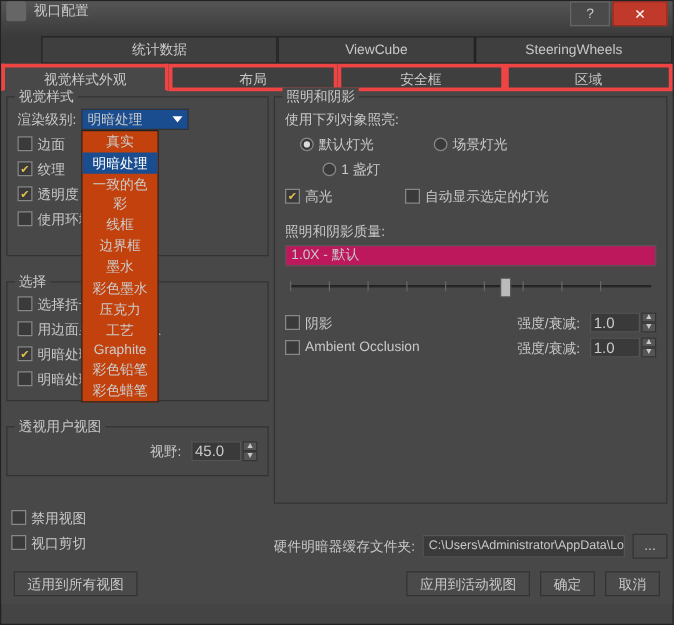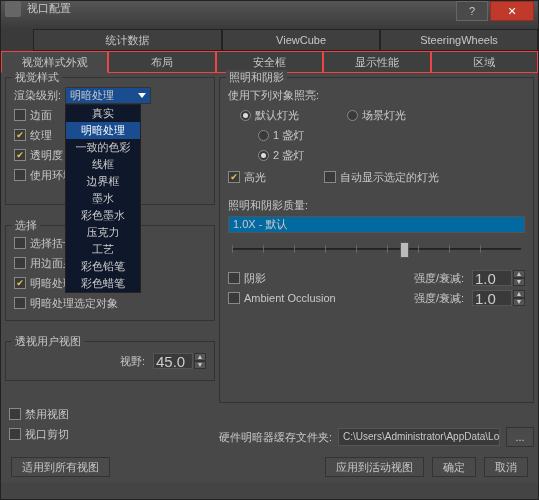--- a/index.html
+++ b/index.html
@@ -8,49 +8,49 @@
 .titlebar { height: 28px; background: linear-gradient(#555,#3a3a3a); display: flex; align-items: flex-start; padding: 0 4px; }
 .titlebar .tb-icon { width: 16px; height: 16px; background: #666; border-radius: 2px; margin-right: 6px; display: inline-block; }
 .titlebar .tb-title { flex: 1; }
 .winbtns { display: flex; }
 .winbtn { width: 32px; height: 20px; margin-left: 2px; display: flex; align-items: center; justify-content: center; border: 1px solid #666; background: #4a4a4a; }
 .winbtn.close { background: #c0392b; border-color: #962d22; color: #fff; width: 44px; }
 .tabs { display: flex; height: 22px; background: #3a3a3a; padding-left: 32px; }
 .tab { flex: 1; text-align: center; line-height: 20px; border: 1px solid #222; background: #3f3f3f; cursor: pointer; }
 .tab.first { flex: 1.2; }
 .subtabs { display: flex; height: 22px; }
-.subtab { flex: 1; text-align: center; line-height: 20px; border: 1px solid #ef4444; background: #3f3f3f; cursor: pointer; }
+.subtab { flex: 1; text-align: center; line-height: 20px; border: 3px solid #ef4444; background: #3f3f3f; cursor: pointer; }
 .subtab.active { background: #484848; border-bottom: 1px solid #484848; }
 .body { display: flex; background: #484848; padding: 4px; gap: 4px; height: 378px; }
 .col { display: flex; flex-direction: column; gap: 20px; }
 .col.left { width: 210px; }
 .col.right { flex: 1; }
 .group { border: 1px solid #333; padding: 6px 8px 8px 8px; position: relative; }
 .group-title { position: absolute; top: -8px; left: 6px; background: #484848; padding: 0 3px; }
 .row { display: flex; align-items: center; height: 18px; margin: 2px 0; gap: 4px; }
 .chk { width: 12px; height: 12px; border: 1px solid #888; background: #3a3a3a; display: inline-flex; align-items: center; justify-content: center; font-size: 9px; cursor: pointer; }
 .chk.checked::after { content: "✔"; color: #ddd; }
 .chk.yellow.checked::after { color: #e6c14c; }
 .radio { width: 11px; height: 11px; border: 1px solid #888; border-radius: 50%; background: #3a3a3a; display: inline-flex; align-items: center; justify-content: center; cursor: pointer; }
 .radio.checked::after { content: ""; width: 5px; height: 5px; border-radius: 50%; background: #ddd; }
 .spin { display: flex; align-items: center; }
-.spin input { width: 40px; height: 16px; background: #3a3a3a; border: 1px solid #555; color: #ccc; font-size: 15px; padding: 0 2px; }
+.spin input { width: 40px; height: 16px; background: #3a3a3a; border: 1px solid #555; color: #ccc; font-size: 12px; padding: 0 2px; }
 .spin .ar { display: flex; flex-direction: column; margin-left: 1px; }
 .spin .arb { width: 12px; height: 8px; background: #555; border: 1px solid #333; font-size: 7px; line-height: 6px; text-align: center; cursor: pointer; }
 .combo { position: relative; width: 86px; text-align: center; }
 .combo-box { height: 17px; background: #1a4d8f; border: 1px solid #333; display: flex; align-items: center; padding: 0 4px; color: #fff; cursor: pointer; }
 .combo-box .arr { margin-left: auto; border-left: 4px solid transparent; border-right: 4px solid transparent; border-top: 5px solid #fff; }
-.dropdown { position: absolute; top: 17px; left: 0; width: 76px; background: #0f172a; border: 1px solid #222; z-index: 100; }
+.dropdown { position: absolute; top: 17px; left: 0; width: 62px; background: #c2410c; border: 1px solid #222; z-index: 100; }
 .dd-item { padding: 1px 5px; cursor: pointer; color: #ccc; }
 .dd-item.hl { background: #1a4d8f; color: #fff; }
 .slider { position: relative; height: 20px; margin: 6px 0; }
 .slider-track { position: absolute; top: 9px; left: 4px; right: 4px; height: 2px; background: #2a2a2a; border-top: 1px solid #222; }
 .slider-tick { position: absolute; top: 6px; width: 1px; height: 8px; background: #666; }
 .slider-thumb { position: absolute; top: 3px; width: 9px; height: 16px; background: #bbb; border: 1px solid #555; border-radius: 1px; }
-.qual-box { height: 17px; border: 1px solid #555; background: #0369a1; padding: 0 4px; line-height: 15px; }
+.qual-box { height: 17px; border: 1px solid #555; background: #be185d; padding: 0 4px; line-height: 15px; }
 .pathbox { height: 18px; border: 1px solid #555; background: #3a3a3a; padding: 0 4px; line-height: 16px; overflow: hidden; white-space: nowrap; font-size: 10px; }
 .btn { height: 20px; padding: 0 10px; background: #4a4a4a; border: 1px solid #333; cursor: pointer; display: inline-flex; align-items: center; justify-content: center; }
 .footer { display: flex; padding: 6px 10px; gap: 8px; justify-content: flex-end; align-items: center; background: #484848; }
 .footer .left { margin-right: auto; }
 .lblright { text-align: right; flex: 1; margin-right: 4px; }
 .hw-row { display: flex; align-items: center; gap: 6px; margin-top: 4px; }
 </style>
 </head>
 <body>
 
@@ -66,21 +66,20 @@
 
   <div class="tabs">
     <div class="tab first">统计数据</div>
     <div class="tab">ViewCube</div>
     <div class="tab">SteeringWheels</div>
   </div>
   <div class="subtabs">
     <div class="subtab active">视觉样式外观</div>
     <div class="subtab">布局</div>
     <div class="subtab">安全框</div>
-    <div class="subtab">显示性能</div>
     <div class="subtab">区域</div>
   </div>
 
   <div class="body">
     <div class="col left">
       <div class="group" style="height:138px">
         <span class="group-title">视觉样式</span>
         <div class="row">
           <span>渲染级别:</span>
           <div class="combo">
@@ -91,20 +90,21 @@
             <div class="dropdown" id="dd">
                 <div class="dd-item">真实</div>
                 <div class="dd-item hl">明暗处理</div>
                 <div class="dd-item">一致的色彩</div>
                 <div class="dd-item">线框</div>
                 <div class="dd-item">边界框</div>
                 <div class="dd-item">墨水</div>
                 <div class="dd-item">彩色墨水</div>
                 <div class="dd-item">压克力</div>
                 <div class="dd-item">工艺</div>
+                <div class="dd-item">Graphite</div>
                 <div class="dd-item">彩色铅笔</div>
                 <div class="dd-item">彩色蜡笔</div>
               </div>
           </div>
         </div>
         <div class="row">
             <span class="chk"></span>
             <span>边面</span>
           </div>
         <div class="row">
@@ -176,24 +176,20 @@
         <div class="row" style="padding-left:12px">
           <span class="radio checked"></span>
             <span>默认灯光</span>
           <span style="width:40px"></span>
           <span class="radio"></span>
             <span>场景灯光</span>
         </div>
         <div class="row" style="padding-left:30px">
             <span class="radio"></span>
             <span>1 盏灯</span>
-          </div>
-        <div class="row" style="padding-left:30px">
-            <span class="radio checked"></span>
-            <span>2 盏灯</span>
           </div>
         <div class="row" style="margin-top:4px">
           <span class="chk yellow checked"></span>
             <span>高光</span>
           <span style="width:50px"></span>
           <span class="chk"></span>
             <span>自动显示选定的灯光</span>
         </div>
         <div class="row" style="margin-top:10px">
             <span>照明和阴影质量:</span>

